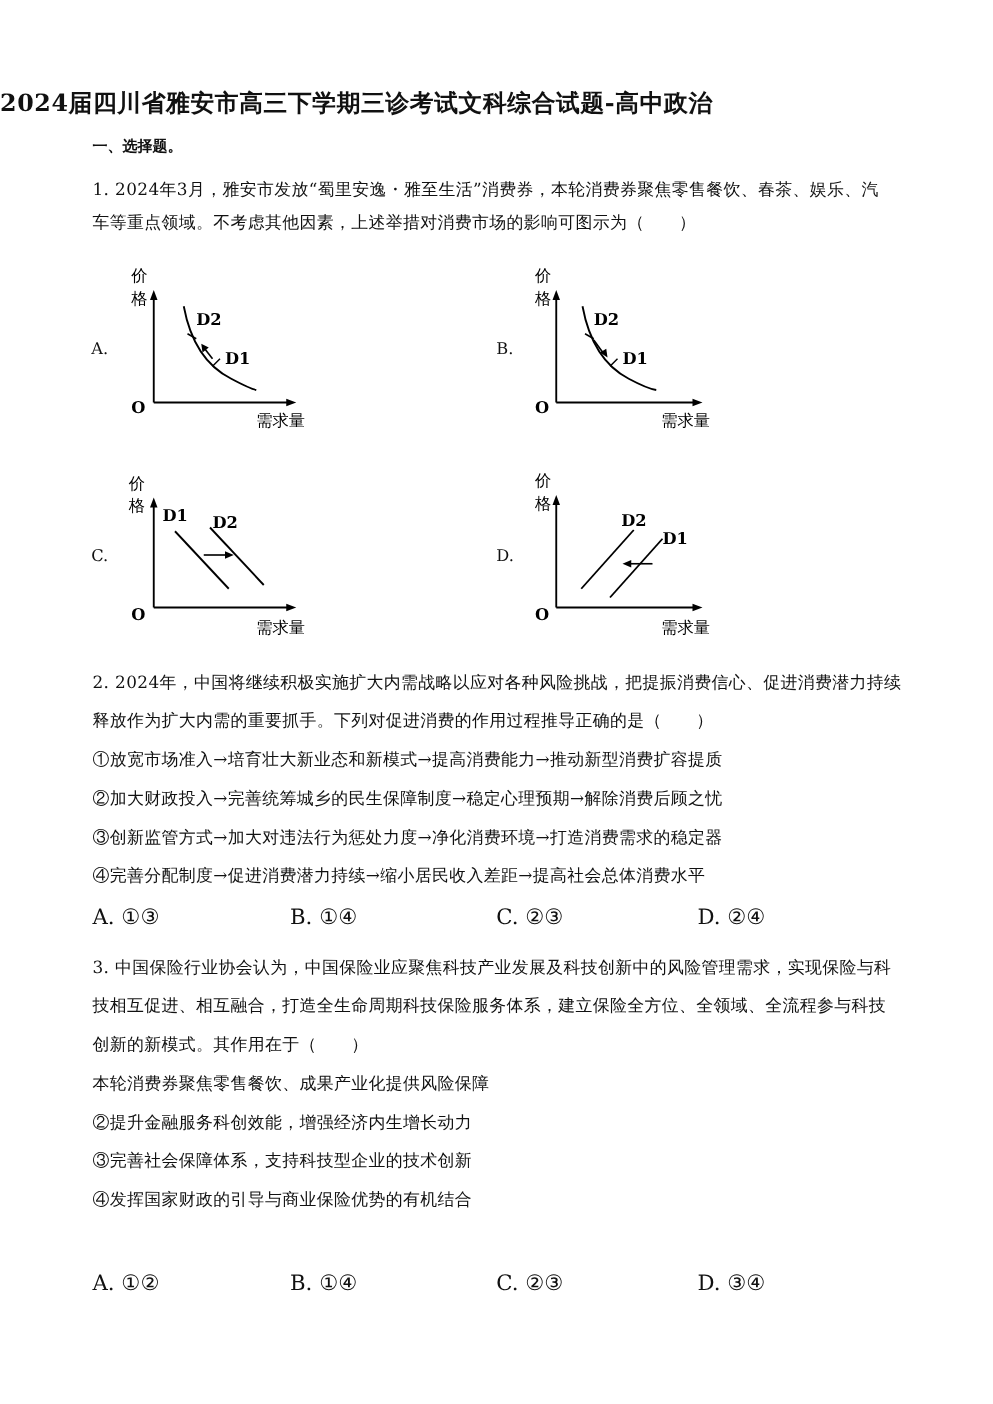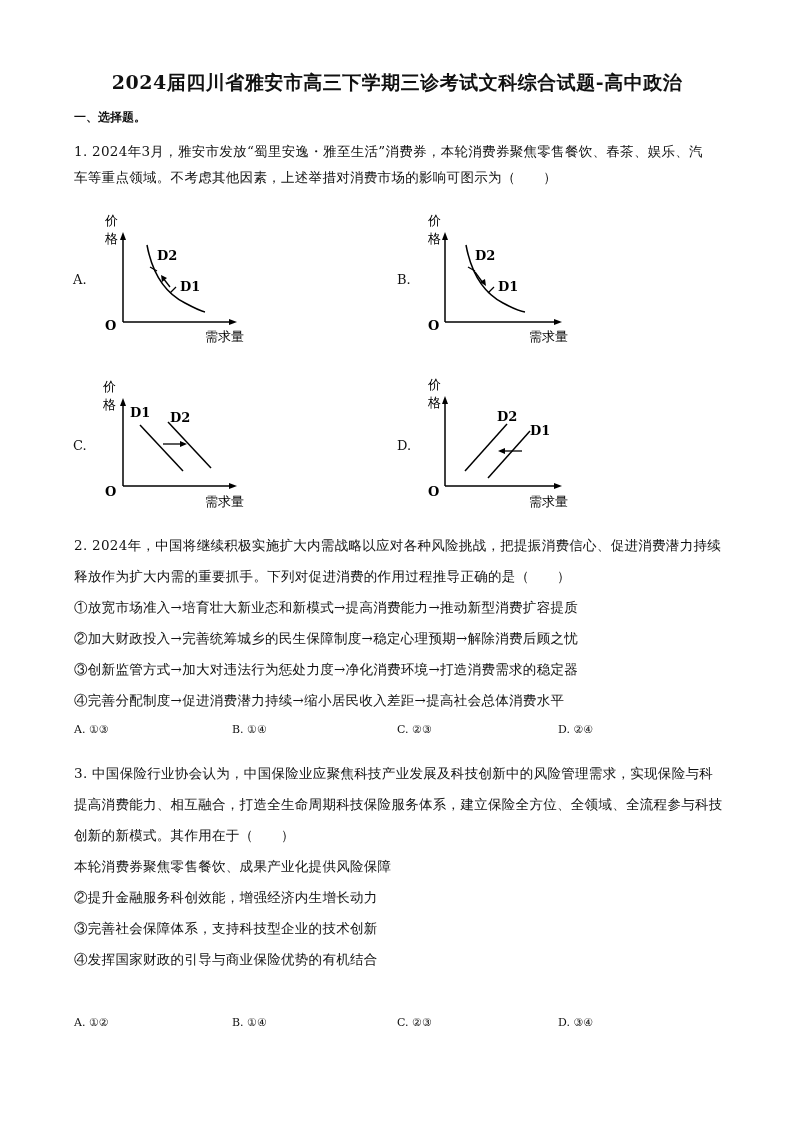--- a/index.html
+++ b/index.html
@@ -1,22 +1,22 @@
 <!DOCTYPE html>
 <html><head>
 <meta charset="utf-8">
 <style>
   html, body { margin: 0; padding: 0; background: #ffffff; }
   body { width: 794px; height: 1123px; position: relative; overflow: hidden;
          font-family: "DejaVu Serif", "Liberation Serif", serif; color: #111; }
-  .title { position: absolute; left: 0; width: 794px; top: 70px; text-align: center;
+  .title { position: absolute; left: 0; width: 794px; top: 70px; 
            font-size: 19px; font-weight: bold; letter-spacing: 0.5px; }
   .section { position: absolute; left: 74px; top: 109px; font-size: 12px; font-weight: bold; }
   .line { position: absolute; left: 74px; font-size: 13.5px; white-space: nowrap; letter-spacing: 0.3px; }
-  .opt-row { position: absolute; left: 74px; width: 660px; height: 20px; font-size: 11px; }
+  .opt-row { position: absolute; left: 74px; width: 660px; height: 20px; font-size: 17px; }
   .opt-row span { position: absolute; top: 0; white-space: nowrap; }
   .graph-label { position: absolute; font-size: 13px; }
   svg.graph { position: absolute; overflow: visible; }
   svg text { font-family: "DejaVu Serif", "Liberation Serif", serif; }
 </style>
 </head>
 <body>
 
 <div class="title">2024届四川省雅安市高三下学期三诊考试文科综合试题-高中政治</div>
 <div class="section">一、选择题。</div>
@@ -118,21 +118,21 @@
   <div class="opt-row" style="top:723px">
     <span style="left:0">A. ①③</span>
     <span style="left:158px">B. ①④</span>
     <span style="left:323px">C. ②③</span>
     <span style="left:484px">D. ②④</span>
   </div>
 </div>
 
 <div>
   <div class="line" style="top:765px">3. 中国保险行业协会认为，中国保险业应聚焦科技产业发展及科技创新中的风险管理需求，实现保险与科</div>
-  <div class="line" style="top:796px">提高消费能力、相互融合，打造全生命周期科技保险服务体系，建立保险全方位、全领域、全流程参与科技</div>
+  <div class="line" style="top:796px">技相互促进、相互融合，打造全生命周期科技保险服务体系，建立保险全方位、全领域、全流程参与科技</div>
   <div class="line" style="top:827px">创新的新模式。其作用在于（　　）</div>
   <div class="line" style="top:858px">本轮消费券聚焦零售餐饮、成果产业化提供风险保障</div>
   <div class="line" style="top:889px">②提升金融服务科创效能，增强经济内生增长动力</div>
   <div class="line" style="top:920px">③完善社会保障体系，支持科技型企业的技术创新</div>
   <div class="line" style="top:951px">④发挥国家财政的引导与商业保险优势的有机结合</div>
   <div class="opt-row" style="top:1016px">
     <span style="left:0">A. ①②</span>
     <span style="left:158px">B. ①④</span>
     <span style="left:323px">C. ②③</span>
     <span style="left:484px">D. ③④</span>

